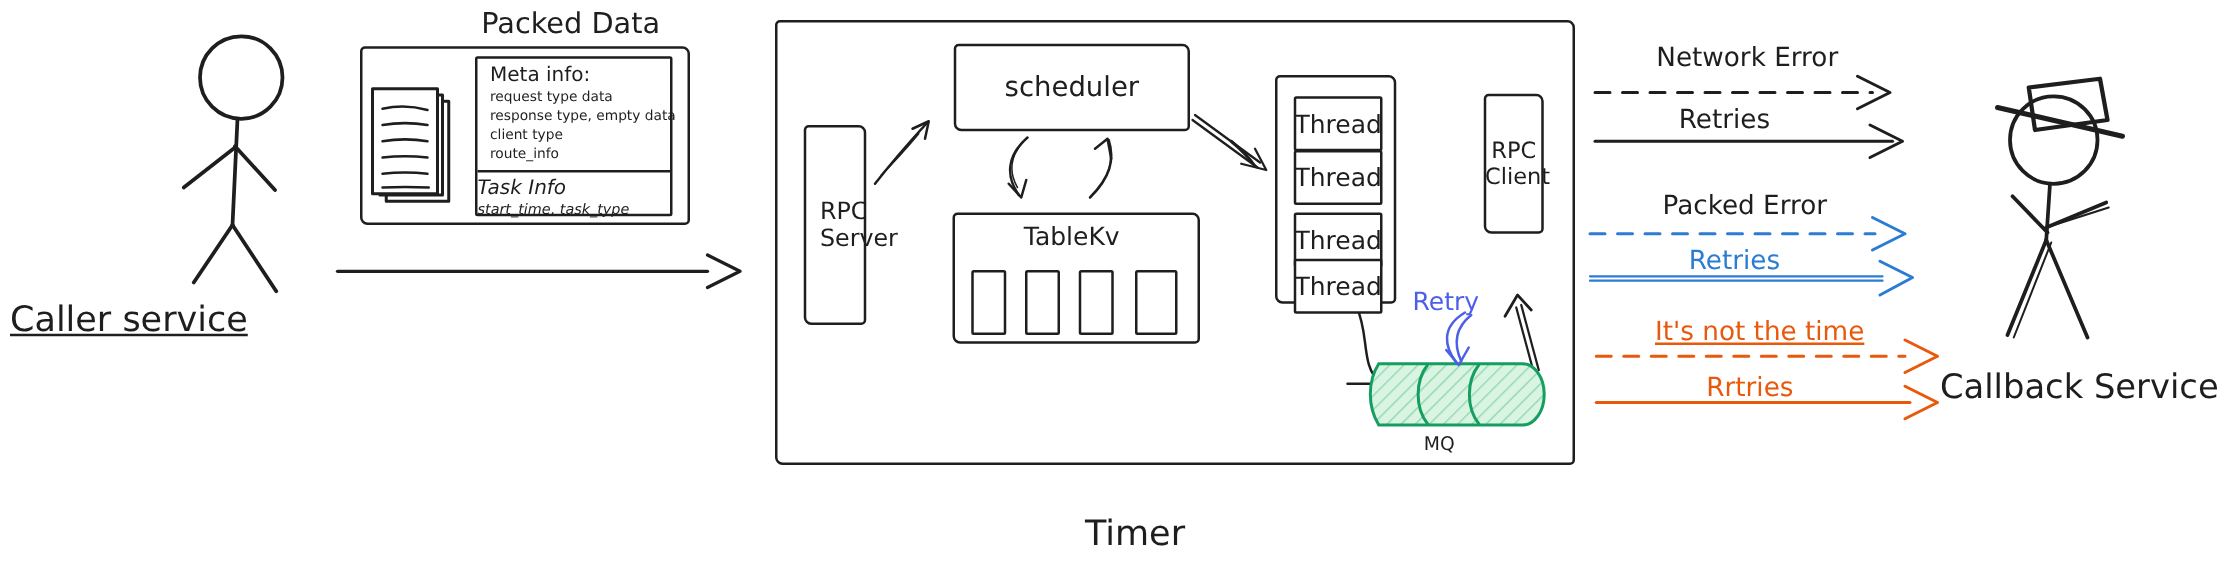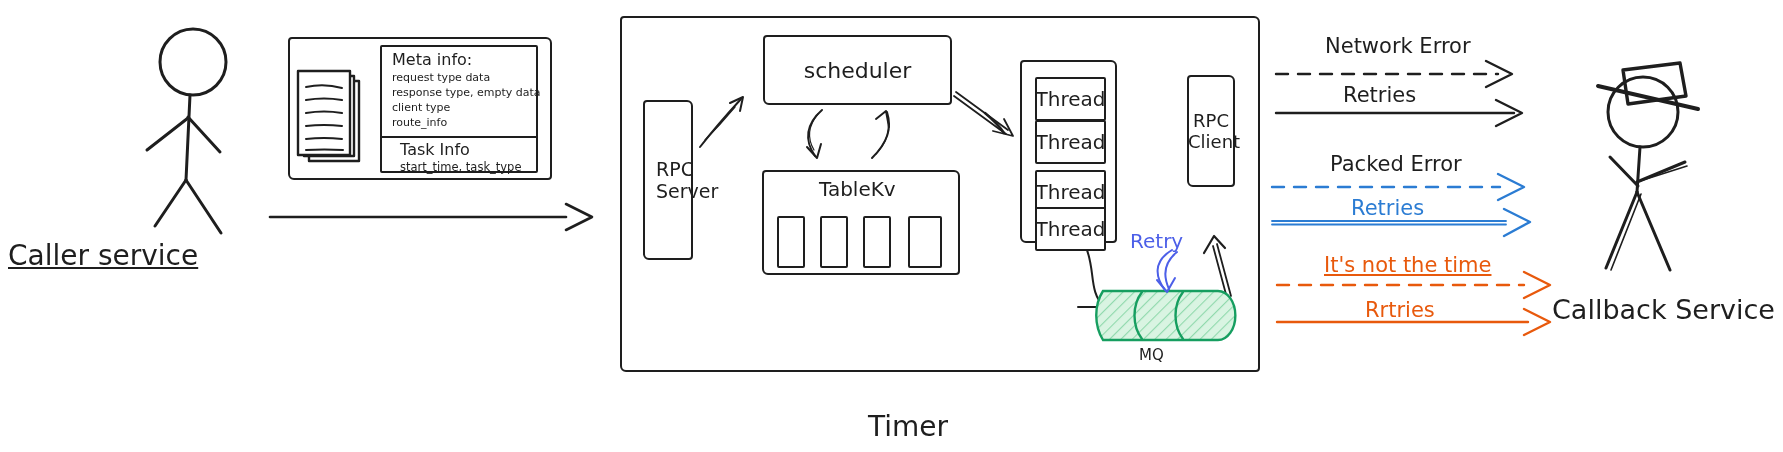--- a/index.html
+++ b/index.html
@@ -13,21 +13,21 @@
     position:absolute;border:2px solid #1e1e1e;background:transparent;
     border-radius:4px 6px 4px 6px;box-sizing:border-box;
   }
   .label{position:absolute;white-space:nowrap;line-height:1.15;}
   .big-label{font-size:28px;}
   .flow-label{font-size:21px;}
   .box-label{display:flex;align-items:center;justify-content:center;text-align:center;}
   
   #packed-inner{border:2px solid #1e1e1e;border-radius:2px;background:#fff;}
   #packed-inner .section1{padding:3px 0 0 10px;height:86px;border-bottom:2px solid #1e1e1e;}
-  #packed-inner .section2{padding:2px 0 0 18px;}
+  #packed-inner .section2{padding:2px 0 0 0;font-style:italic;}
   .meta-heading{font-size:16px;margin-bottom:2px;}
   .meta-line{font-size:11px;line-height:1.36;white-space:nowrap;}
   .task-heading{font-size:16px;margin-bottom:1px;}
   .task-line{font-size:11.5px;white-space:nowrap;}
   
   .thread-box{
     position:absolute;left:13px;width:71px;height:44px;border:2px solid #1e1e1e;
     border-radius:2px;font-size:20px;display:flex;align-items:center;justify-content:center;
     box-sizing:border-box;background:#fff;
   }
@@ -163,20 +163,21 @@
       </g>
       <g stroke="#e8590c">
         <path d="M1277 322 L1528 322"></path>
         <polyline points="1524,309 1550,322 1524,335"></polyline>
       </g>
     </g>
   </svg>
 
   <div class="label big-label" style="left:8px;top:240px;text-decoration:underline;">Caller service</div>
 
+  <div class="label" style="left:385px;top:6px;font-size:23px;">Packed Data</div>
 
   <div class="sketch-box" style="left:288px;top:37px;width:264px;height:143px;border-width:2.5px;"></div>
 
   <div id="packed-inner" class="abs" style="left:380px;top:45px;width:158px;height:128px;box-sizing:border-box;">
     <div class="section1">
       <div class="meta-heading">Meta info:</div>
       <div class="meta-line">request type data</div>
       <div class="meta-line">response type, empty data</div>
       <div class="meta-line">client type</div>
       <div class="meta-line">route_info</div>

